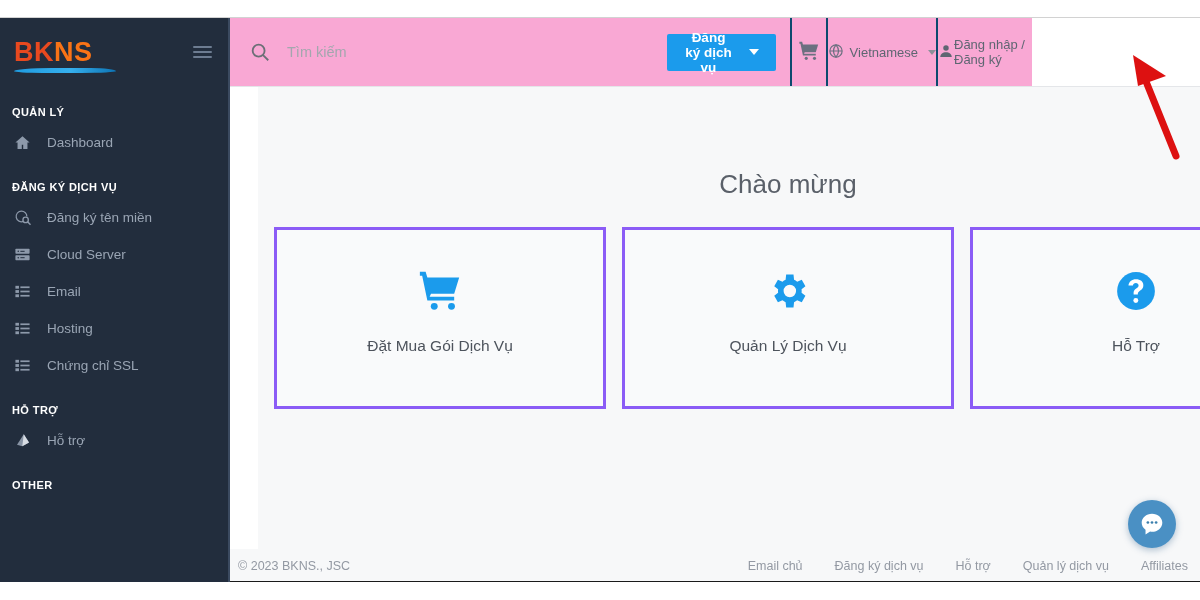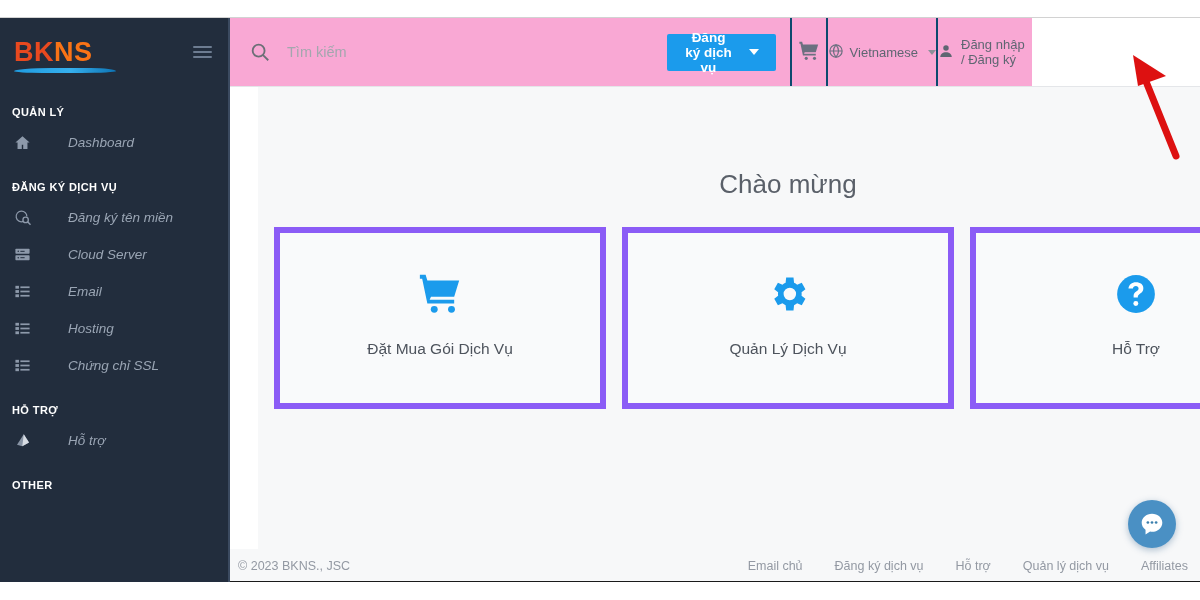--- a/index.html
+++ b/index.html
@@ -43,21 +43,21 @@
   }
   .nav-item {
     display:flex; align-items:center; height:37px; padding-left:14px;
     cursor:pointer; color:#9aa5b4; font-size:13.5px;
   }
   .nav-item .nav-ico {
     width:26px; display:flex; align-items:center; justify-content:flex-start;
     color:#8d99aa; flex:0 0 26px;
   }
   .nav-item .nav-ico svg { display:block; fill:#8d99aa; }
-  .nav-label { margin-left:28px; white-space:nowrap;font-style:italic; }
+  .nav-label { margin-left:7px; white-space:nowrap; }
 
   
   .header {
     position:absolute; left:230px; top:18px; width:802px; height:68px;
     background:#f9a8d4; display:flex; align-items:stretch;
   }
   .header-bottom { position:absolute; left:230px; top:86px; width:970px; height:1px; background:#e4e6e9; }
   .search-area { flex:1; display:flex; align-items:center; padding-left:19px; }
   .search-ico { width:22px; height:22px; color:#6b6f76; flex:0 0 22px; }
   .search-input {
@@ -77,39 +77,39 @@
   .caret-down {
     width:0;height:0;border-left:5px solid transparent;border-right:5px solid transparent;
     border-top:6px solid #ffffff;
   }
   .hdr-cell {
     display:flex; align-items:center; justify-content:center;
     border-left:2px solid #0c4a6e; cursor:pointer; color:#5f6672; font-size:13px;
   }
   .hdr-cart { width:60px; }
   .hdr-lang { width:140px; gap:6px; }
-  .hdr-login { width:160px; gap:7px; padding-right:6px; }
+  .hdr-login { width:160px; gap:0; padding-right:6px; }
   .caret-down-grey {
     width:0;height:0;border-left:4.5px solid transparent;border-right:4.5px solid transparent;
     border-top:5px solid #8b909a; margin-left:4px;
   }
 
   
   .main {
     position:absolute; left:230px; top:87px; width:1060px; height:462px;
     background:#f7f8f9;
     margin-left:28px;
   }
   .welcome {
     text-align:center; font-size:26px; color:#5a6069; font-weight:normal;
     padding-top:82px;
   }
   .cards { display:flex; gap:16px; padding:27px 16px 0 16px; }
   .card {
-    flex:1; height:182px; background:#f9fafb; border:6px solid #8b5cf6;
+    flex:1; height:182px; background:#f9fafb; border:3px solid #8b5cf6;
     display:flex; flex-direction:column; align-items:center;
     padding-top:35px; cursor:pointer;
   }
   .card-ico { color:#1b9bec; height:52px; display:flex; align-items:center; }
   .card-label { margin-top:20px; font-size:15.5px; color:#4d535c; }
 
   
   .footer {
     position:absolute; left:230px; top:549px; width:970px; height:33px;
     background:#f7f8f9; display:flex; align-items:center;

